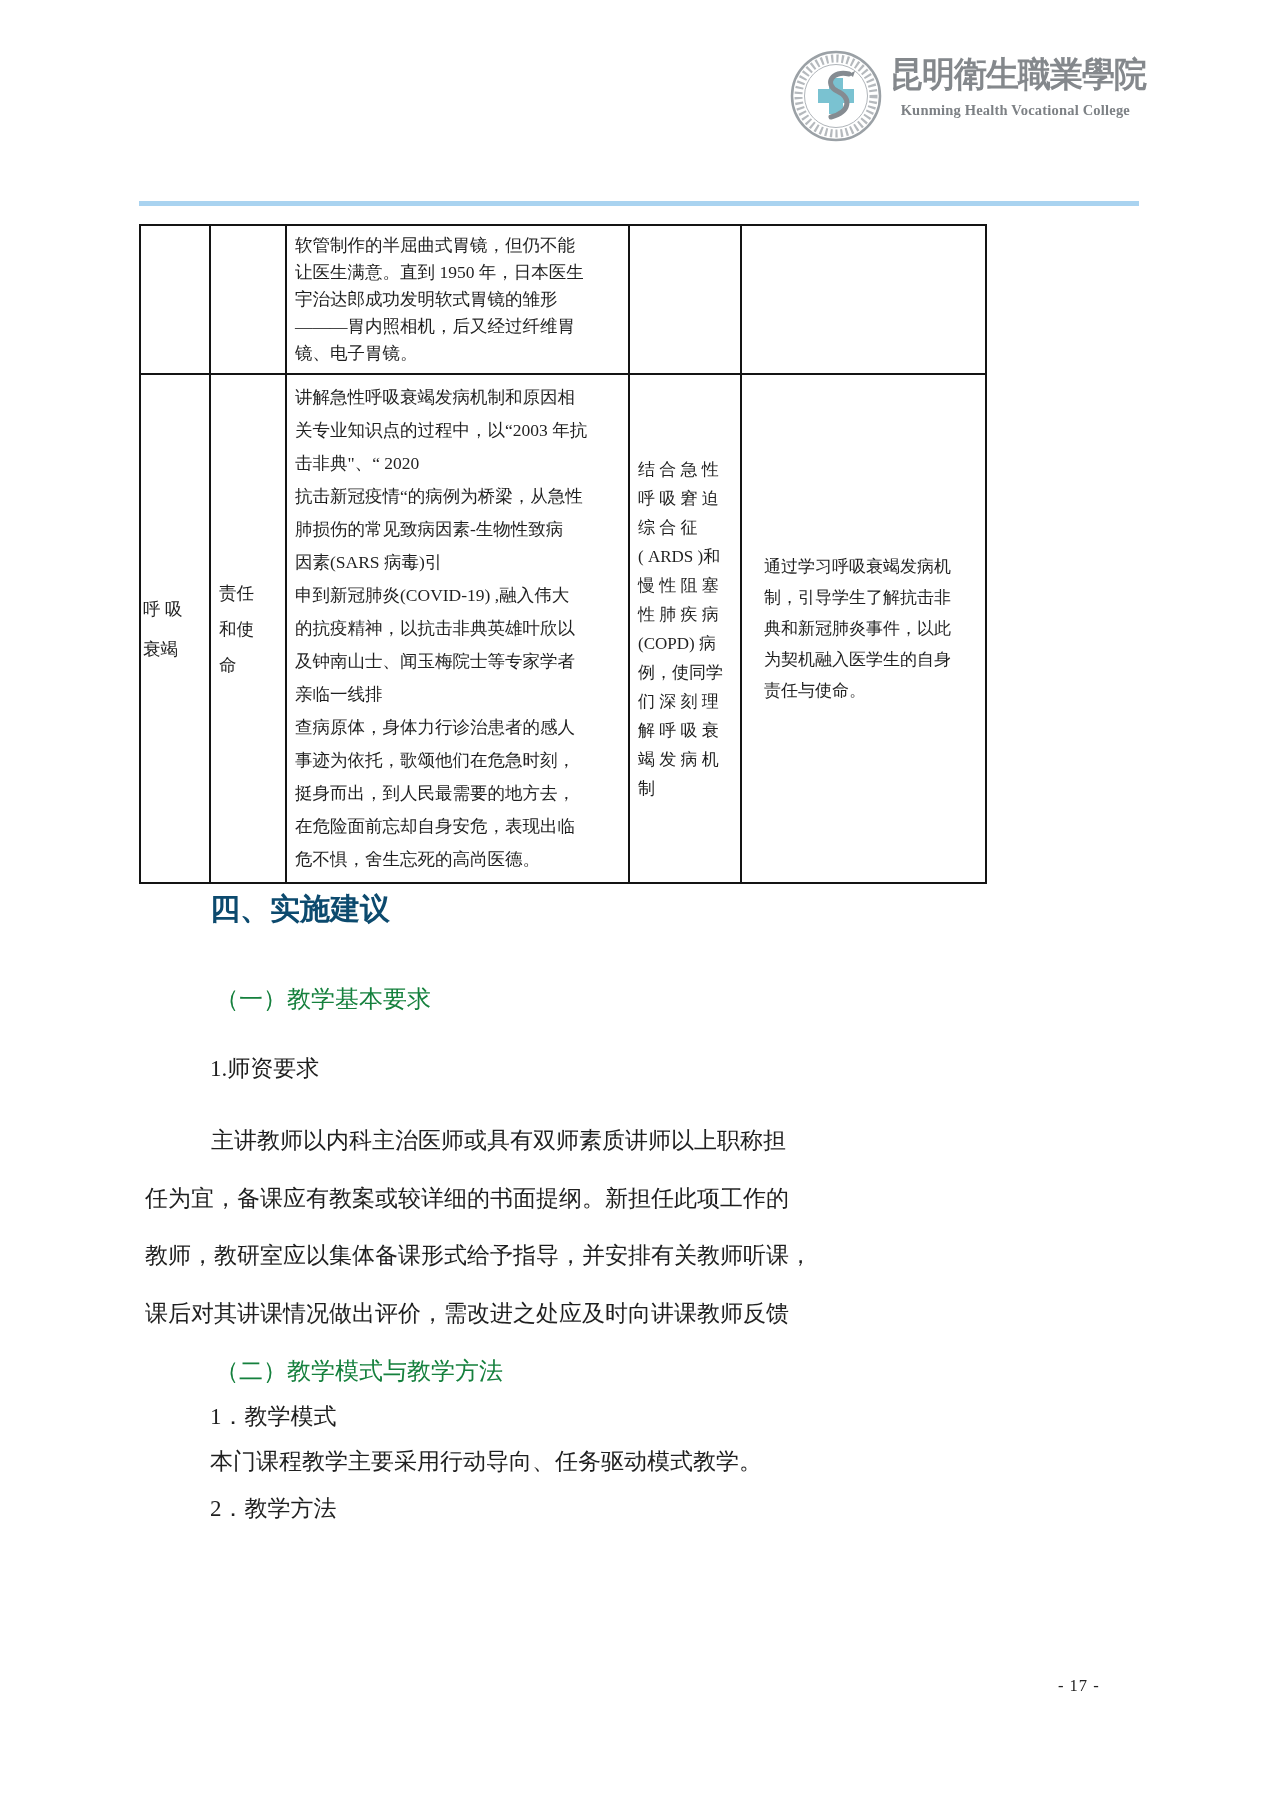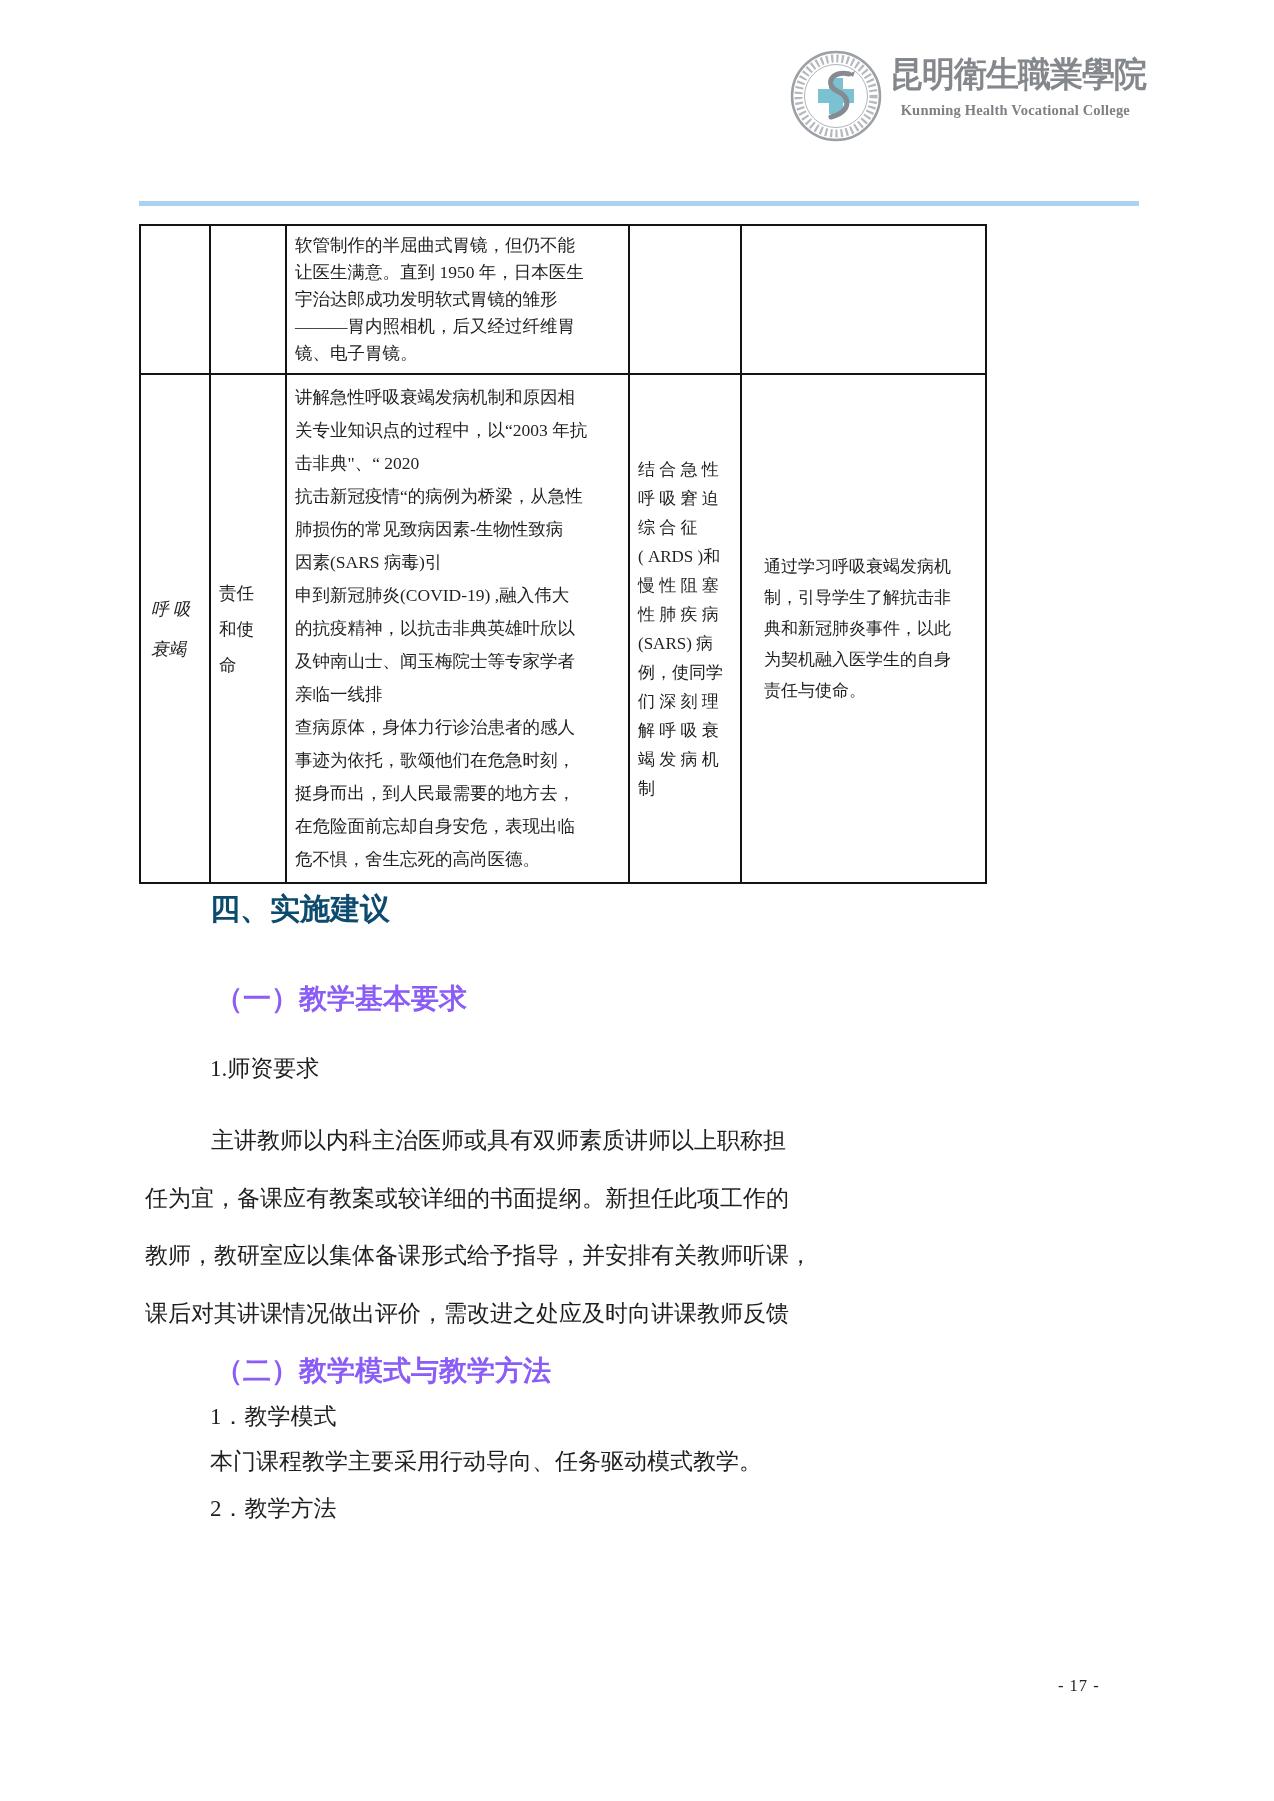--- a/index.html
+++ b/index.html
@@ -34,34 +34,34 @@
   td{
     border:2px solid #141414;
     padding:6px 8px;
     font-size:17.5px;line-height:27px;
     white-space:pre-line;
     vertical-align:top;
     overflow:hidden;
   }
   tr.r2 td{vertical-align:middle;}
   tr.r2 td.c3{vertical-align:top;line-height:33px;}
-  td.c1{line-height:40px;padding-left:10px;font-style:italic;}
+  td.c1{line-height:40px;padding-left:2px;}
   td.c2{line-height:36px;}
   td.c4{line-height:29px;font-size:17px;}
   td.c5{line-height:31px;font-size:17px;padding-left:22px;}
 
   
   .content{position:absolute;left:145px;top:888px;width:1000px;}
   .h1{
     font-family:"Liberation Sans","DejaVu Sans",sans-serif;
     font-weight:700;font-size:30px;color:#0c4a6e;
     margin:0 0 0 65px;line-height:42px;
   }
   .h2{
-    font-weight:700;font-size:28px;color:#8b5cf6;
+    font-weight:400;font-size:24px;color:#15803d;
     margin:0 0 0 70px;line-height:34px;
   }
   .h2a{margin-top:52px;}
   .h2b{margin-top:12px;}
   .item{font-size:23px;margin:0 0 0 65px;line-height:34px;}
   .item1{margin-top:36px;}
   .para{
     font-size:23px;margin:26px 0 0 0;
     line-height:57.5px;
     text-indent:66px;
@@ -136,21 +136,21 @@
 事迹为依托，歌颂他们在危急时刻，
 挺身而出，到人民最需要的地方去，
 在危险面前忘却自身安危，表现出临
 危不惧，舍生忘死的高尚医德。</td>
           <td class="c4">结 合 急 性
 呼 吸 窘 迫
 综 合 征
 ( ARDS )和
 慢 性 阻 塞
 性 肺 疾 病
-(SARS) 病
+(COPD) 病
 例，使同学
 们 深 刻 理
 解 呼 吸 衰
 竭 发 病 机
 制</td>
           <td class="c5">通过学习呼吸衰竭发病机
 制，引导学生了解抗击非
 典和新冠肺炎事件，以此
 为契机融入医学生的自身
 责任与使命。</td>

